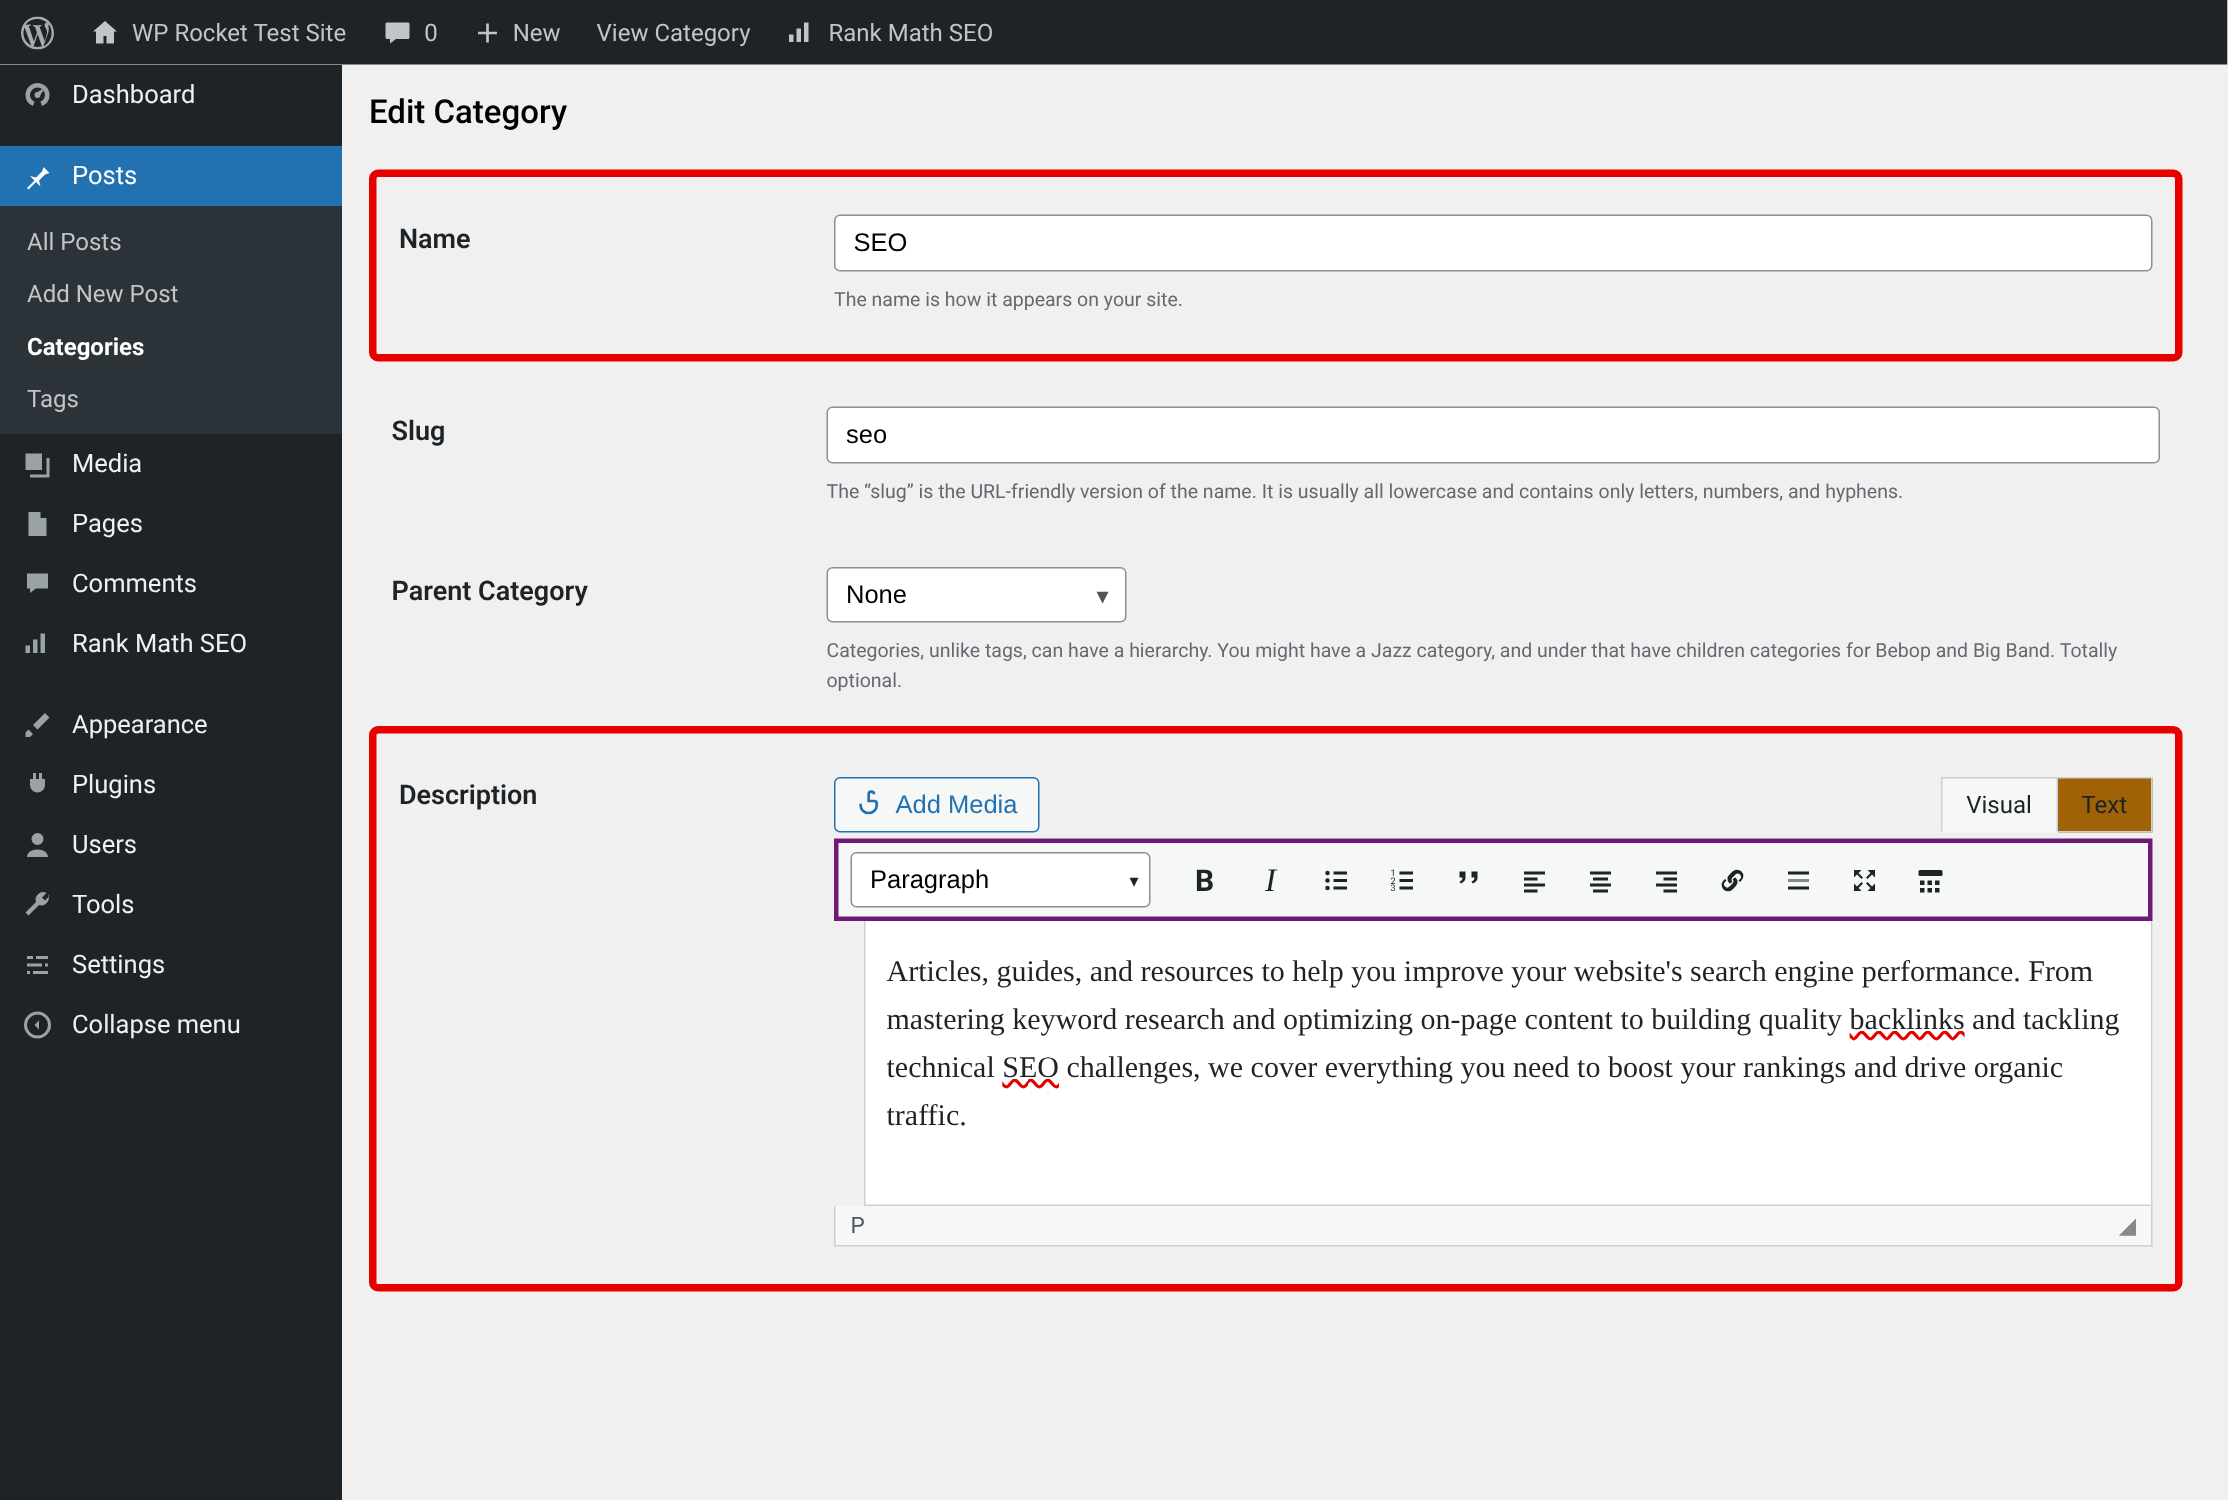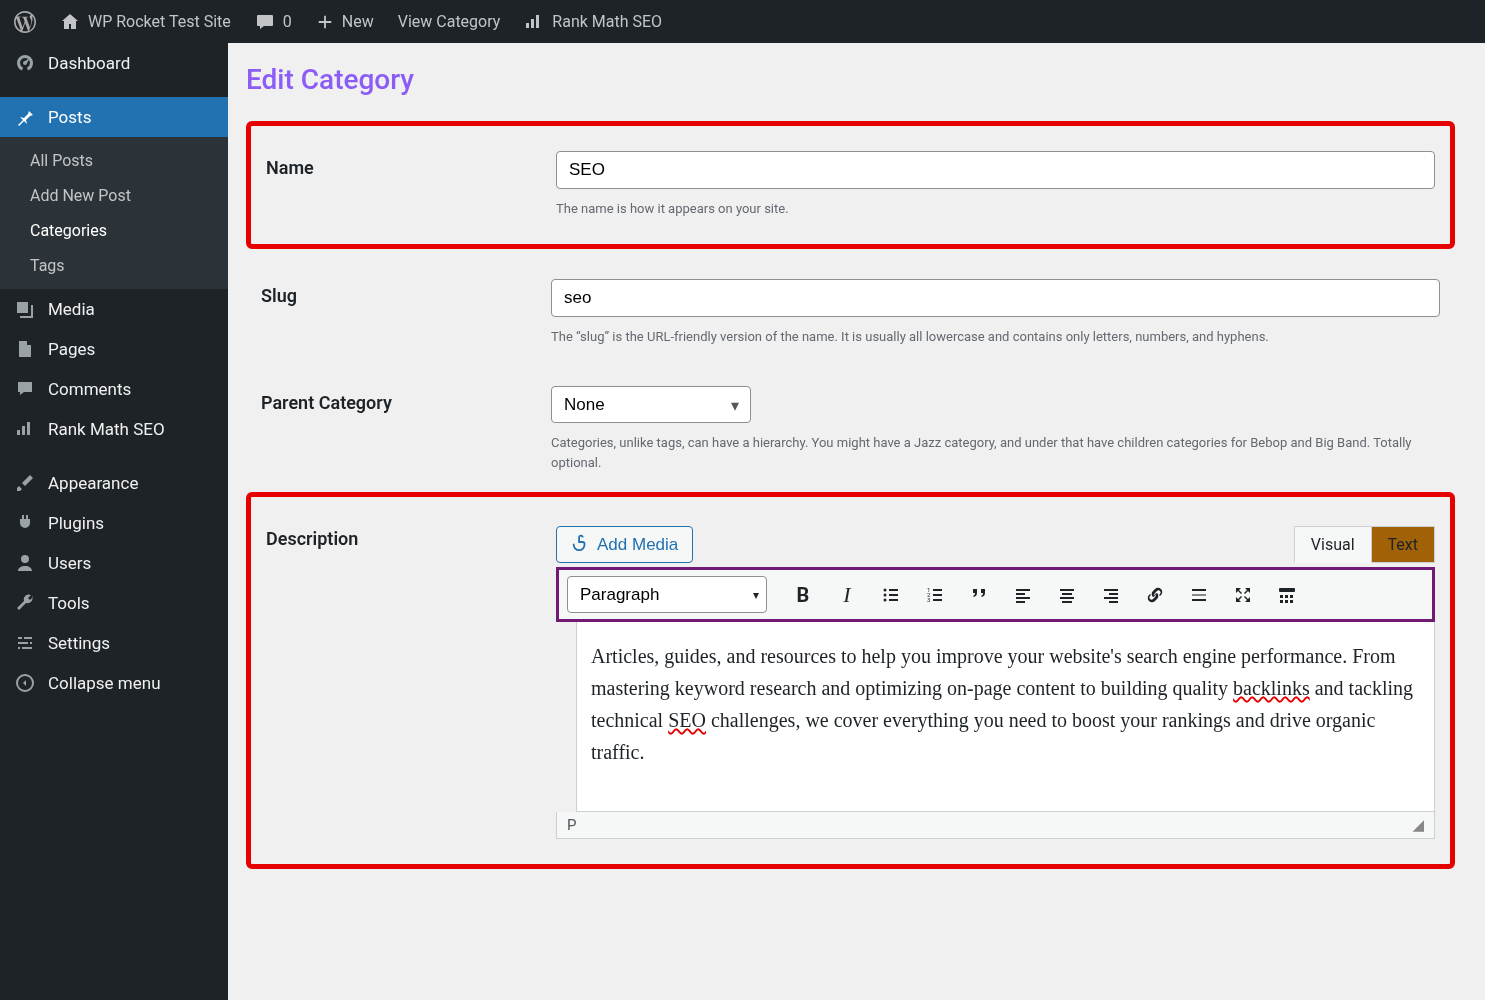--- a/index.html
+++ b/index.html
@@ -11,28 +11,28 @@
 .adminbar .wp-logo svg { width: 22px; height: 22px; fill: #aaa; }
 .adminbar .ic { display: inline-flex; }
 
 
 .sidebar { position: fixed; left: 0; top: 43px; bottom: 0; width: 228px; background: #1d2327; color: #f0f0f1; font-size: 17px; overflow-y: auto; }
 .menu-item { display: flex; align-items: center; padding: 10px 14px; gap: 12px; cursor: pointer; color: #f0f0f1; }
 .menu-item.active { background: #2271b1; color: #fff; position: relative; }
 .menu-item.active::after { content: ''; position: absolute; right: -8px; top: 50%; transform: translateY(-50%); border: 8px solid transparent; border-right-color: #f0f0f1; }
 .menu-item .mi-icon { width: 22px; display: inline-flex; justify-content: center; color: rgba(240,246,252,0.6); }
 .menu-item.active .mi-icon { color: #fff; }
-.submenu { background: #2c3338; padding: 6px 12px; }
+.submenu { background: #2c3338; padding: 6px 0; }
 .submenu .sub-item { padding: 8px 18px; font-size: 16px; color: #c3c4c7; cursor: pointer; }
-.submenu .sub-item.current { color: #fff; font-weight: 400; }
+.submenu .sub-item.current { color: #fff; font-weight: 700; }
 .menu-sep { height: 14px; }
 
 
 .main { margin-left: 216px; padding: 20px 30px; }
-.page-title { font-size: 28px; font-weight: 500; color: #8b5cf6; margin-bottom: 25px; }
+.page-title { font-size: 22px; font-weight: 500; color: #000000; margin-bottom: 25px; }
 
 .form-row { display: flex; padding: 20px 15px; align-items: flex-start; gap: 30px; }
 .form-row .label { width: 260px; font-weight: 600; font-size: 18px; padding-top: 6px; }
 .form-row .field { flex: 1; }
 .field input[type=text], .field select { width: 100%; padding: 8px 12px; border: 1px solid #8c8f94; border-radius: 4px; font-size: 17px; background: #fff; }
 .field select { width: 200px; appearance: none; background: #fff; padding-right: 30px; }
 .select-wrap { position: relative; display: inline-block; }
 .select-wrap::after { content: '▾'; position: absolute; right: 12px; top: 50%; transform: translateY(-50%); pointer-events: none; font-size: 16px; color: #555; }
 .help { color: #646970; font-size: 13px; margin-top: 10px; line-height: 1.5; }
 

